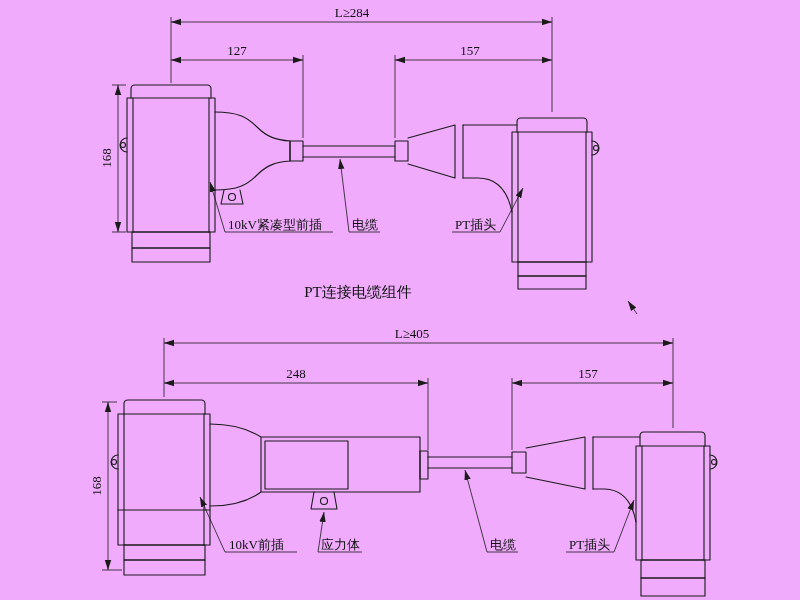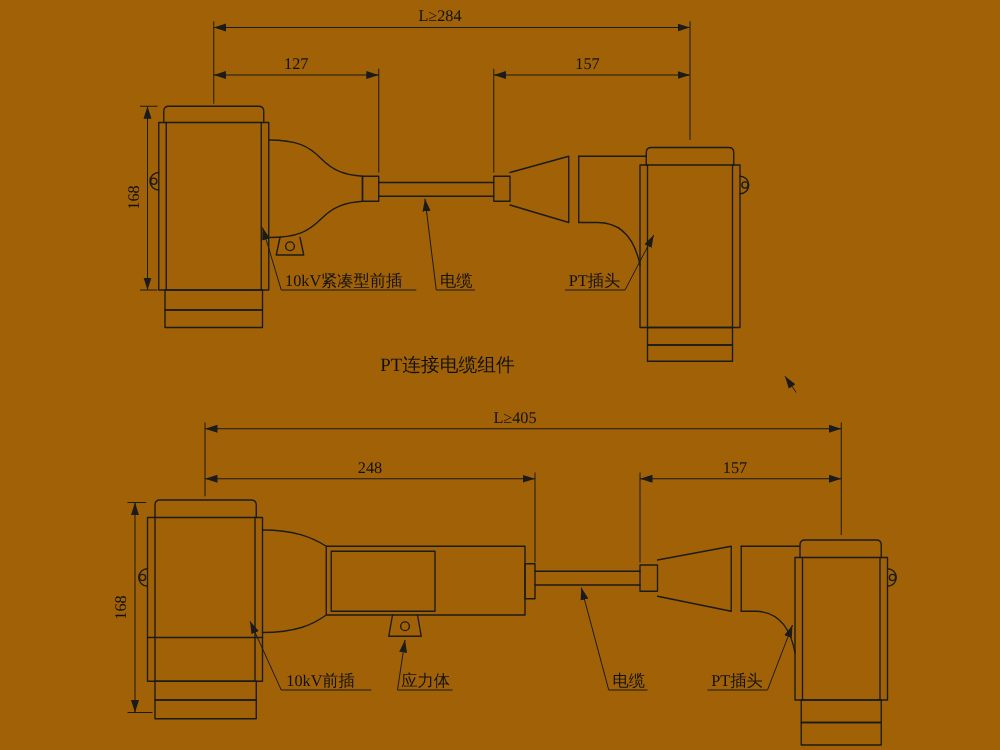--- a/index.html
+++ b/index.html
@@ -1,16 +1,16 @@
 <!DOCTYPE html>
 <html><head>
 <meta charset="utf-8">
 <style>
   html,body{margin:0;padding:0;background:#fff;}
-  .stage{position:relative;width:800px;height:600px;background:#a16207;overflow:hidden;}
+  .stage{position:relative;width:800px;height:600px;background:#f0abfc;overflow:hidden;}
   svg{display:block;}
   .objline{stroke:#1b1b1b;stroke-width:1.1;fill:none;stroke-linejoin:round;stroke-linecap:round;}
   .dimline{stroke:#1b1b1b;stroke-width:0.8;fill:none;}
   text{fill:#111;font-family:"Liberation Serif","DejaVu Serif",serif;}
   .dimtext{font-size:13px;}
   .labeltext{font-size:13px;}
   .titletext{font-size:15px;}
 </style>
 </head>
 <body>

